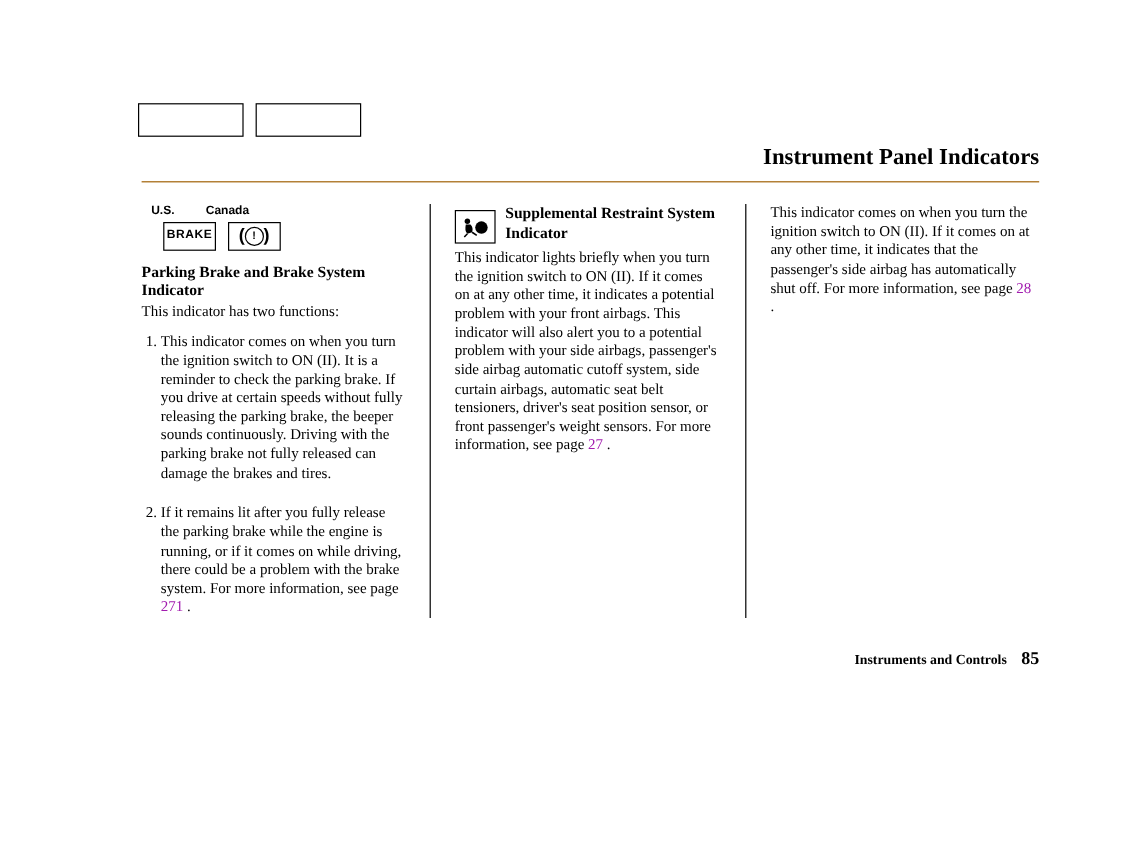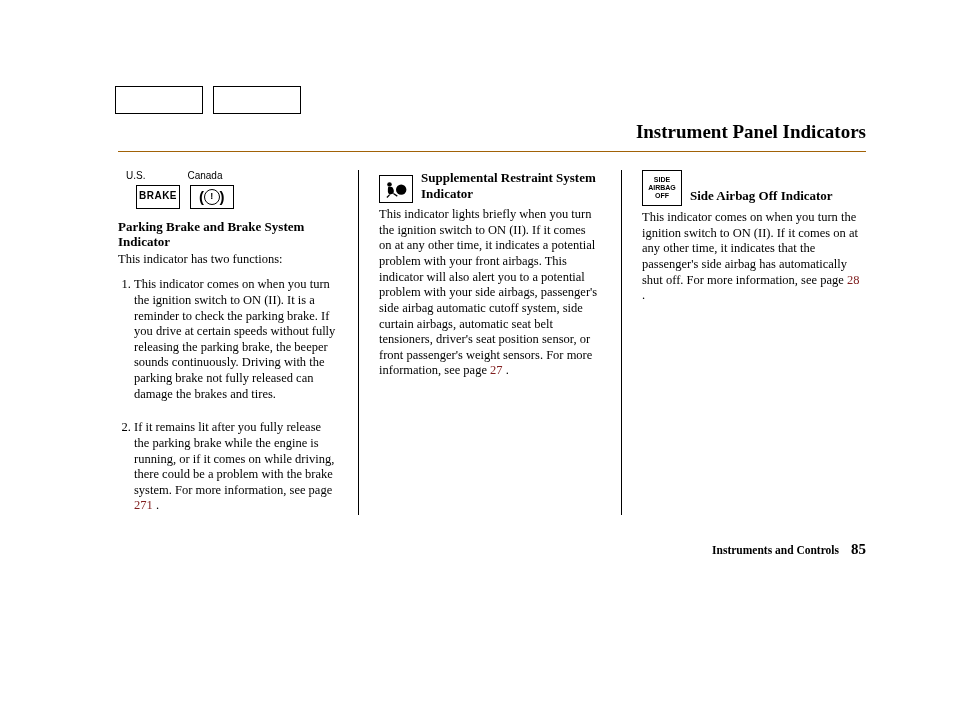--- a/index.html
+++ b/index.html
@@ -58,23 +58,23 @@
   .col2 { width: 222px; margin-left: 0; }
   .col3 { width: 222px; margin-left: 0; }
   .vdiv {
     width: 1px;
     background: #000;
     margin: 0 20px;
     height: 345px;
   }
   .labels-row {
     display: flex;
-    gap: 42px;
+    gap: 26px;
     font-family: Arial, Helvetica, sans-serif;
-    font-weight: normal;
+    font-weight: bold;
     font-size: 10px;
     margin-bottom: 2px;
     margin-left: 8px;
   }
   .icon-row {
     display: flex;
     gap: 10px;
     margin-bottom: 10px;
     margin-left: 18px;
   }
@@ -122,21 +122,21 @@
   }
   ol.num {
     margin: 10px 0 0 0;
     padding-left: 16px;
   }
   ol.num li {
     margin-bottom: 18px;
     font-size: 12.5px;
     line-height: 1.25;
   }
-  .link { color: #7f1d1d; }
+  .link { color: #a21caf; }
   .col2-head, .col3-head {
     display: flex;
     align-items: flex-end;
     gap: 8px;
     margin-bottom: 4px;
   }
   .srs-icon-box {
     border: 1.2px solid #000;
     width: 32px;
     height: 26px;
@@ -227,24 +227,20 @@
         <div class="sec-title" style="flex:1">Supplemental Restraint System Indicator</div>
       </div>
       <div>
         <span>This indicator lights briefly when you turn the ignition switch to ON (II). If it comes on at any other time, it indicates a potential problem with your front airbags. This indicator will also alert you to a potential problem with your side airbags, passenger's side airbag automatic cutoff system, side curtain airbags, automatic seat belt tensioners, driver's seat position sensor, or front passenger's weight sensors. For more information, see page </span><span class="link">27</span><span> .</span>
       </div>
     </div>
 
     <div class="vdiv"></div>
 
     <div class="col col3">
-      <div class="col3-head">
-        <div class="side-icon-box">SIDE<br>AIRBAG<br>OFF</div>
-        <div class="sec-title" style="flex:1">Side Airbag Off Indicator</div>
-      </div>
       <div>
         <span>This indicator comes on when you turn the ignition switch to ON (II). If it comes on at any other time, it indicates that the passenger's side airbag has automatically shut off. For more information, see page </span><span class="link">28</span><span> .</span>
       </div>
     </div>
 
   </div>
 
   <div class="footer">
     <span class="sec">Instruments and Controls</span>
     <span class="pg">85</span>

